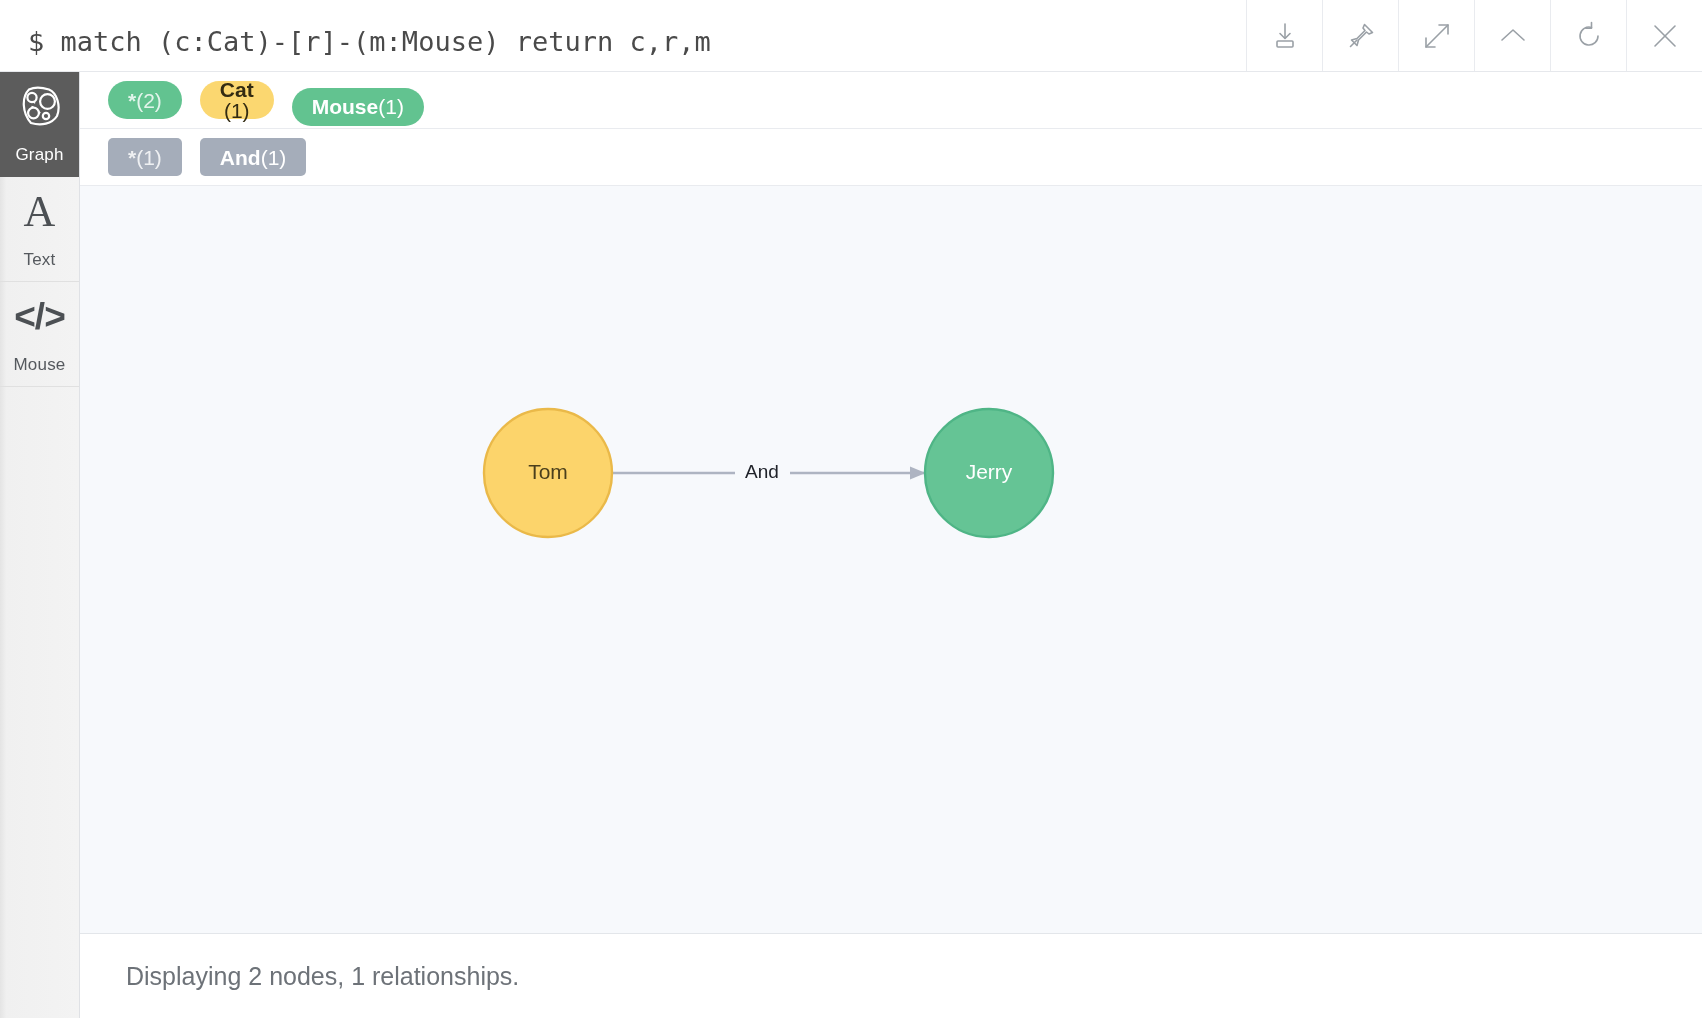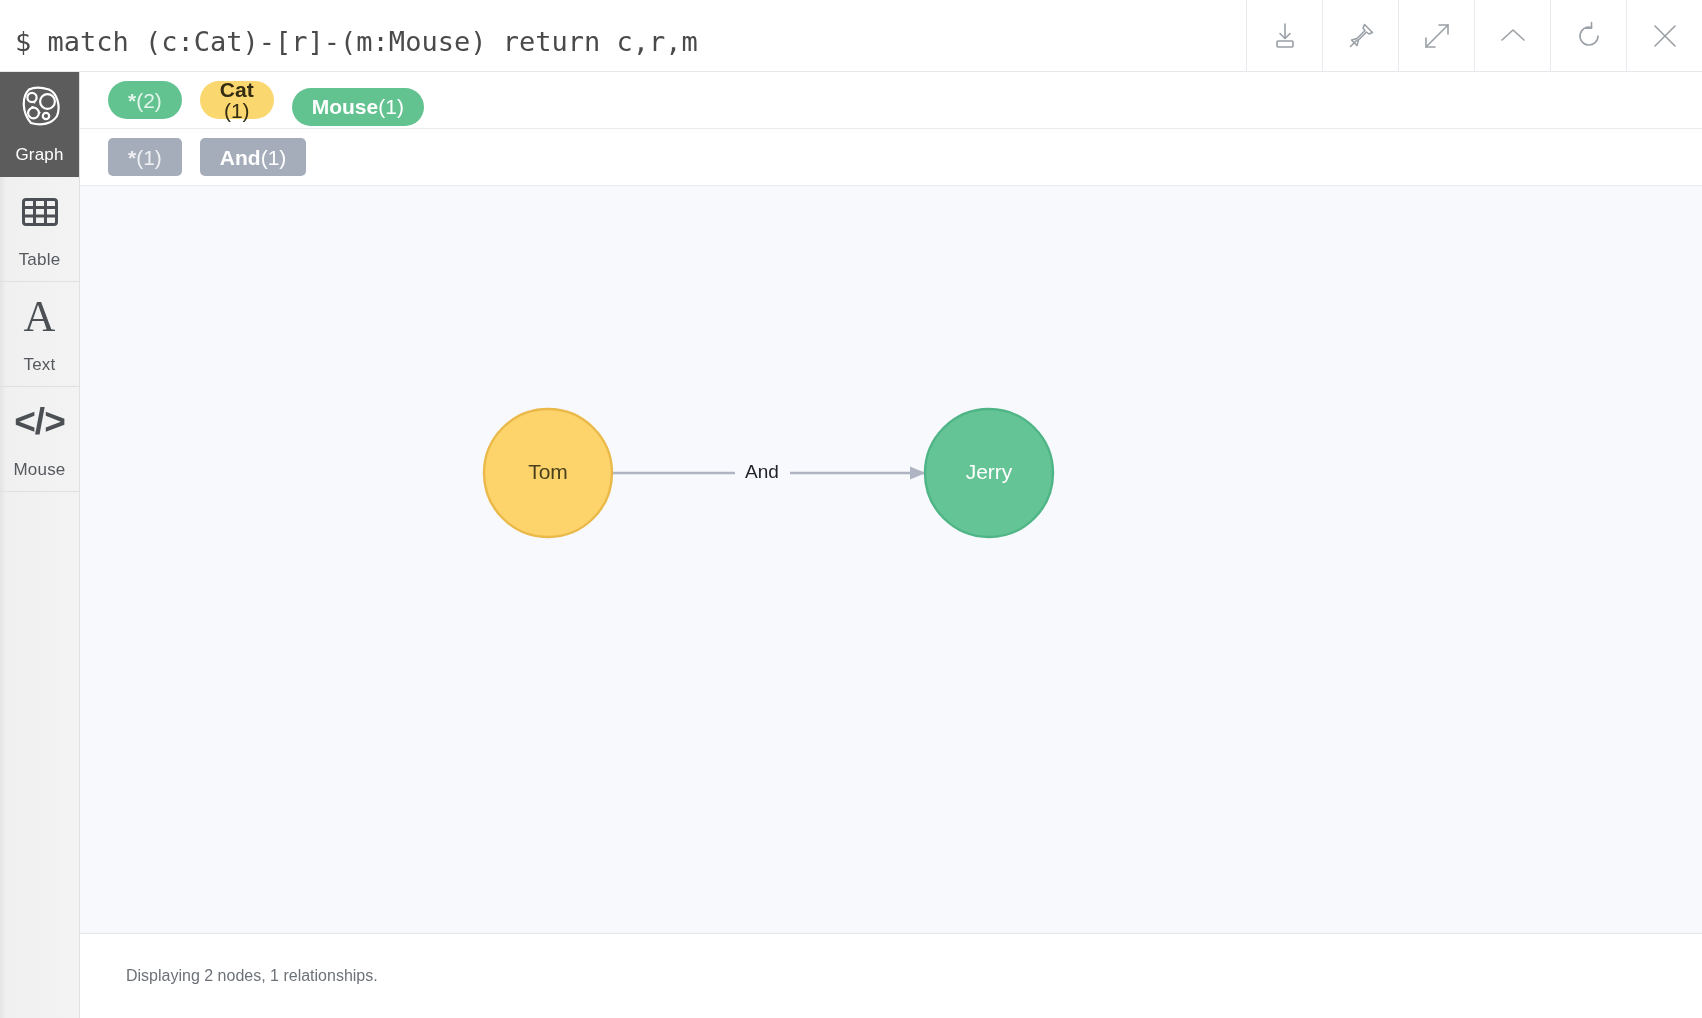--- a/index.html
+++ b/index.html
@@ -29,21 +29,21 @@
     display: flex;
     align-items: stretch;
     background: #ffffff;
     border-bottom: 1px solid #e6e8ec;
   }
 
   .query-area {
     flex: 1 1 auto;
     display: flex;
     align-items: center;
-    padding-left: 15px;
+    padding-left: 28px;
     min-width: 0;
     overflow: hidden;
     margin-top: 11px;
   }
 
   .query-text {
     font-family: "DejaVu Sans Mono", "Liberation Mono", monospace;
     font-size: 27px;
     letter-spacing: 0px;
     color: #4a4a4a;
@@ -207,21 +207,21 @@
   
   .statusbar {
     height: 84px;
     flex: 0 0 84px;
     display: flex;
     align-items: center;
     padding-left: 46px;
     background: #ffffff;
   }
   .status-text {
-    font-size: 16px;
+    font-size: 25px;
     color: #6d7278;
   }
 </style>
 </head>
 <body>
 
 <div id="app">
 
   <div class="topbar">
 
@@ -301,32 +301,20 @@
             <circle cx="14.5" cy="27" r="5.4"></circle>
             <circle cx="27" cy="30" r="3.2"></circle>
             <path d="M15.5 16 L13 22" stroke-dasharray="1.4 3"></path>
             <path d="M20 26.5 L24 29" stroke-dasharray="1.4 3"></path>
             <path d="M10 3.5 C2.5 11 3 27 12 37 C22 40 33 38 38 30 C42 20 38 7 30 3.5 C22 1 15 1 10 3.5 Z"></path>
           </svg>
         </span>
         <span class="side-label">Graph</span>
       </div>
 
-      <div class="side-item">
-        <span class="side-icon">
-          <svg width="38" height="34" viewBox="0 0 38 34" fill="none" stroke="#4c5054" stroke-width="3" stroke-linejoin="round">
-            <rect x="2.5" y="4.5" width="33" height="25" rx="2.5"></rect>
-            <path d="M2.5 12.5 H35.5"></path>
-            <path d="M2.5 21 H35.5"></path>
-            <path d="M13.5 4.5 V29.5"></path>
-            <path d="M24.5 4.5 V29.5"></path>
-          </svg>
-        </span>
-        <span class="side-label">Table</span>
-      </div>
 
       <div class="side-item">
         <span class="side-icon">
           <span class="glyph-a">A</span>
         </span>
         <span class="side-label">Text</span>
       </div>
 
       <div class="side-item">
         <span class="side-icon">

